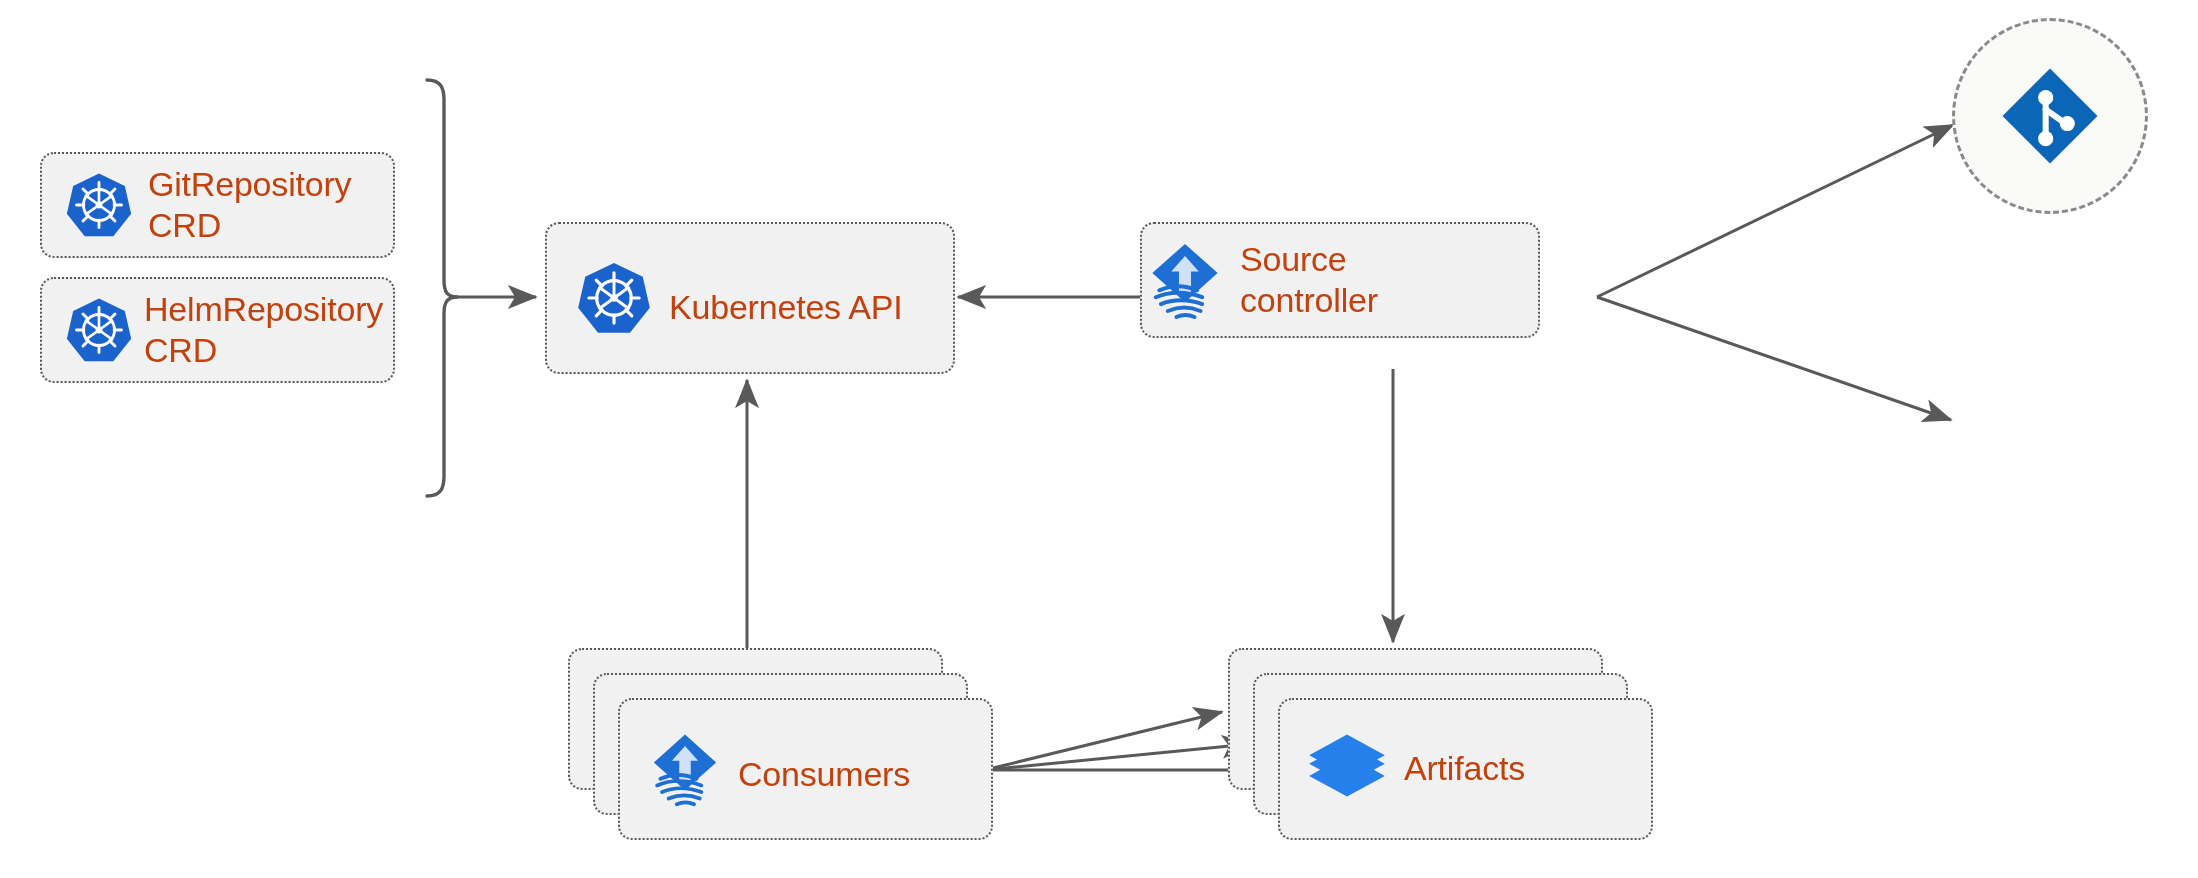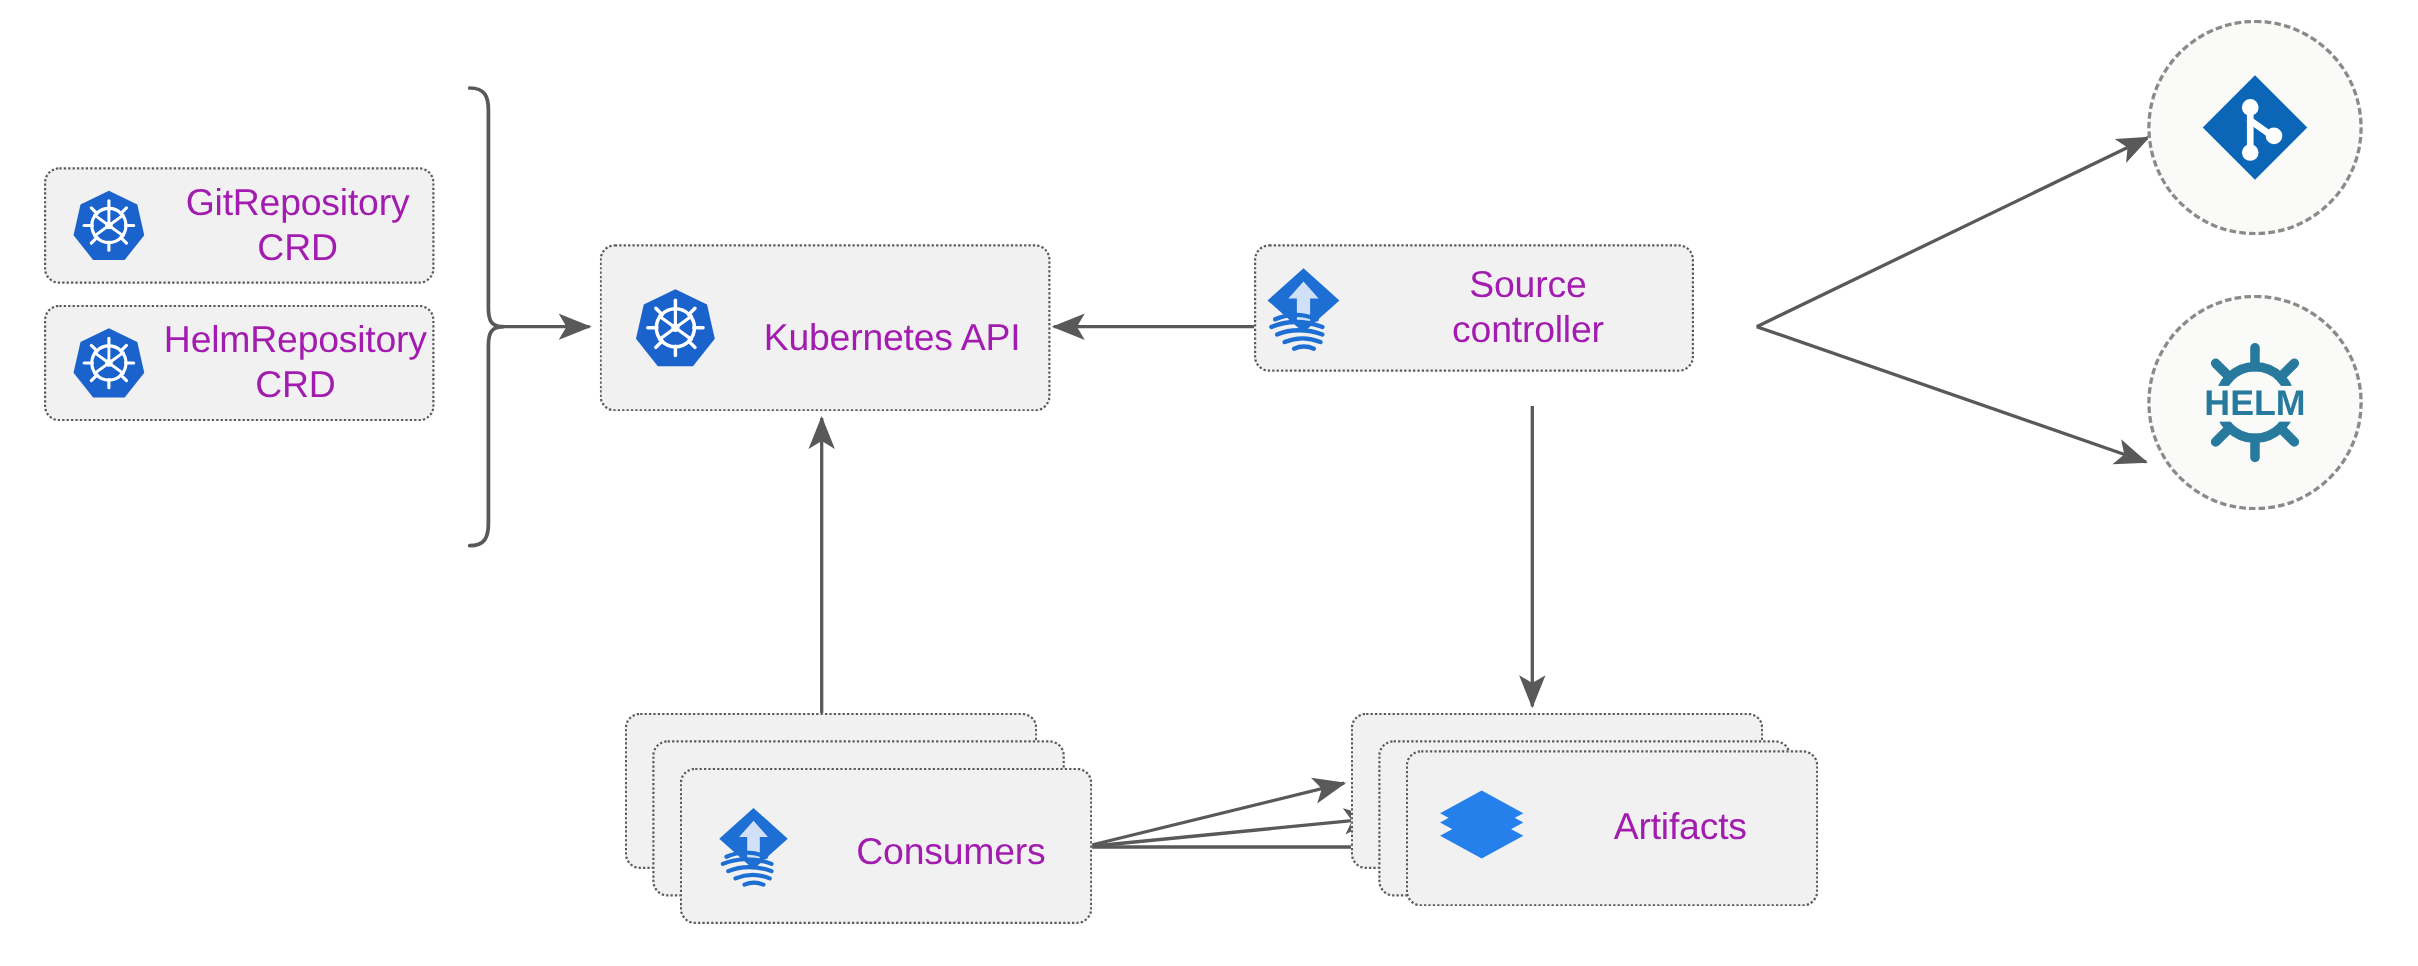--- a/index.html
+++ b/index.html
@@ -26,24 +26,24 @@
     border: 2px dotted #595959;
     border-radius: 14px;
     display: flex;
     align-items: center;
     justify-content: flex-start;
   }
   .node.ghost {
     background: #f1f1f1;
   }
   .node-label {
-    color: #a21caf;
+    color: #c2410c;
     font-size: 34px;
     line-height: 1.22;
-    text-align: center;
+    text-align: left;
     white-space: pre-line;
     letter-spacing: -0.2px;
   }
   .node-icon {
     flex: 0 0 auto;
     display: flex;
     align-items: center;
     justify-content: center;
   }
 
@@ -236,21 +236,21 @@
           <path d="M30 86 C42 81 56 81 68 86"></path>
           <path d="M40 93 C47 90 54 90 61 93"></path>
         </g>
       </svg>
     </span>
     <span class="node-label" style="flex:1;margin-top:12px;">Consumers</span>
   </div>
 
   <div class="node ghost" style="left:1228px; top:648px; width:375px; height:142px;"></div>
   <div class="node ghost" style="left:1253px; top:673px; width:375px; height:142px;"></div>
-  <div class="node" style="left:1278px; top:682px; width:375px; height:142px; padding-left:24px;">
+  <div class="node" style="left:1278px; top:698px; width:375px; height:142px; padding-left:24px;">
     <span class="node-icon" style="width:86px;height:86px;margin-right:14px;">
       <svg viewBox="0 0 100 100" width="86" height="86" aria-hidden="true">
         <path d="M50 10 L94 34 L50 58 L6 34 Z" fill="#2680eb"></path>
         <path d="M50 48 L76 34 L94 44 L50 68 L6 44 L24 34 Z" fill="#2680eb"></path>
         <path d="M50 62 L76 48 L94 58 L50 82 L6 58 L24 48 Z" fill="#2680eb"></path>
       </svg>
     </span>
     <span class="node-label" style="flex:1;">Artifacts</span>
   </div>
 
@@ -262,31 +262,14 @@
           <line x1="46" y1="36" x2="46" y2="68"></line>
           <path d="M46 44 L63 56"></path>
         </g>
         <circle cx="46" cy="33" r="7" fill="#ffffff"></circle>
         <circle cx="46" cy="71" r="7" fill="#ffffff"></circle>
         <circle cx="66" cy="57" r="7" fill="#ffffff"></circle>
       </svg>
     </span>
   </div>
 
-  <div class="circle-node" style="left:1952px; top:268px; width:196px; height:196px;">
-    <span class="node-icon" style="width:130px;height:130px;position:relative;">
-      <svg viewBox="0 0 120 120" width="130" height="130" aria-hidden="true">
-        <g fill="none" stroke="#277a9d" stroke-width="8" stroke-linecap="round">
-          <circle cx="60" cy="60" r="30"></circle>
-          <line x1="60" y1="14" x2="60" y2="30"></line>
-          <line x1="60" y1="90" x2="60" y2="106"></line>
-          <line x1="27" y1="27" x2="38" y2="38"></line>
-          <line x1="82" y1="82" x2="93" y2="93"></line>
-          <line x1="93" y1="27" x2="82" y2="38"></line>
-          <line x1="38" y1="82" x2="27" y2="93"></line>
-        </g>
-        <rect x="14" y="46" width="92" height="30" fill="#fafaf8"></rect>
-        <text x="60" y="70" text-anchor="middle" font-family="Liberation Sans, sans-serif" font-size="30" font-weight="bold" fill="#277a9d">HELM</text>
-      </svg>
-    </span>
-  </div>
 
 </div>
 
 </body></html>

